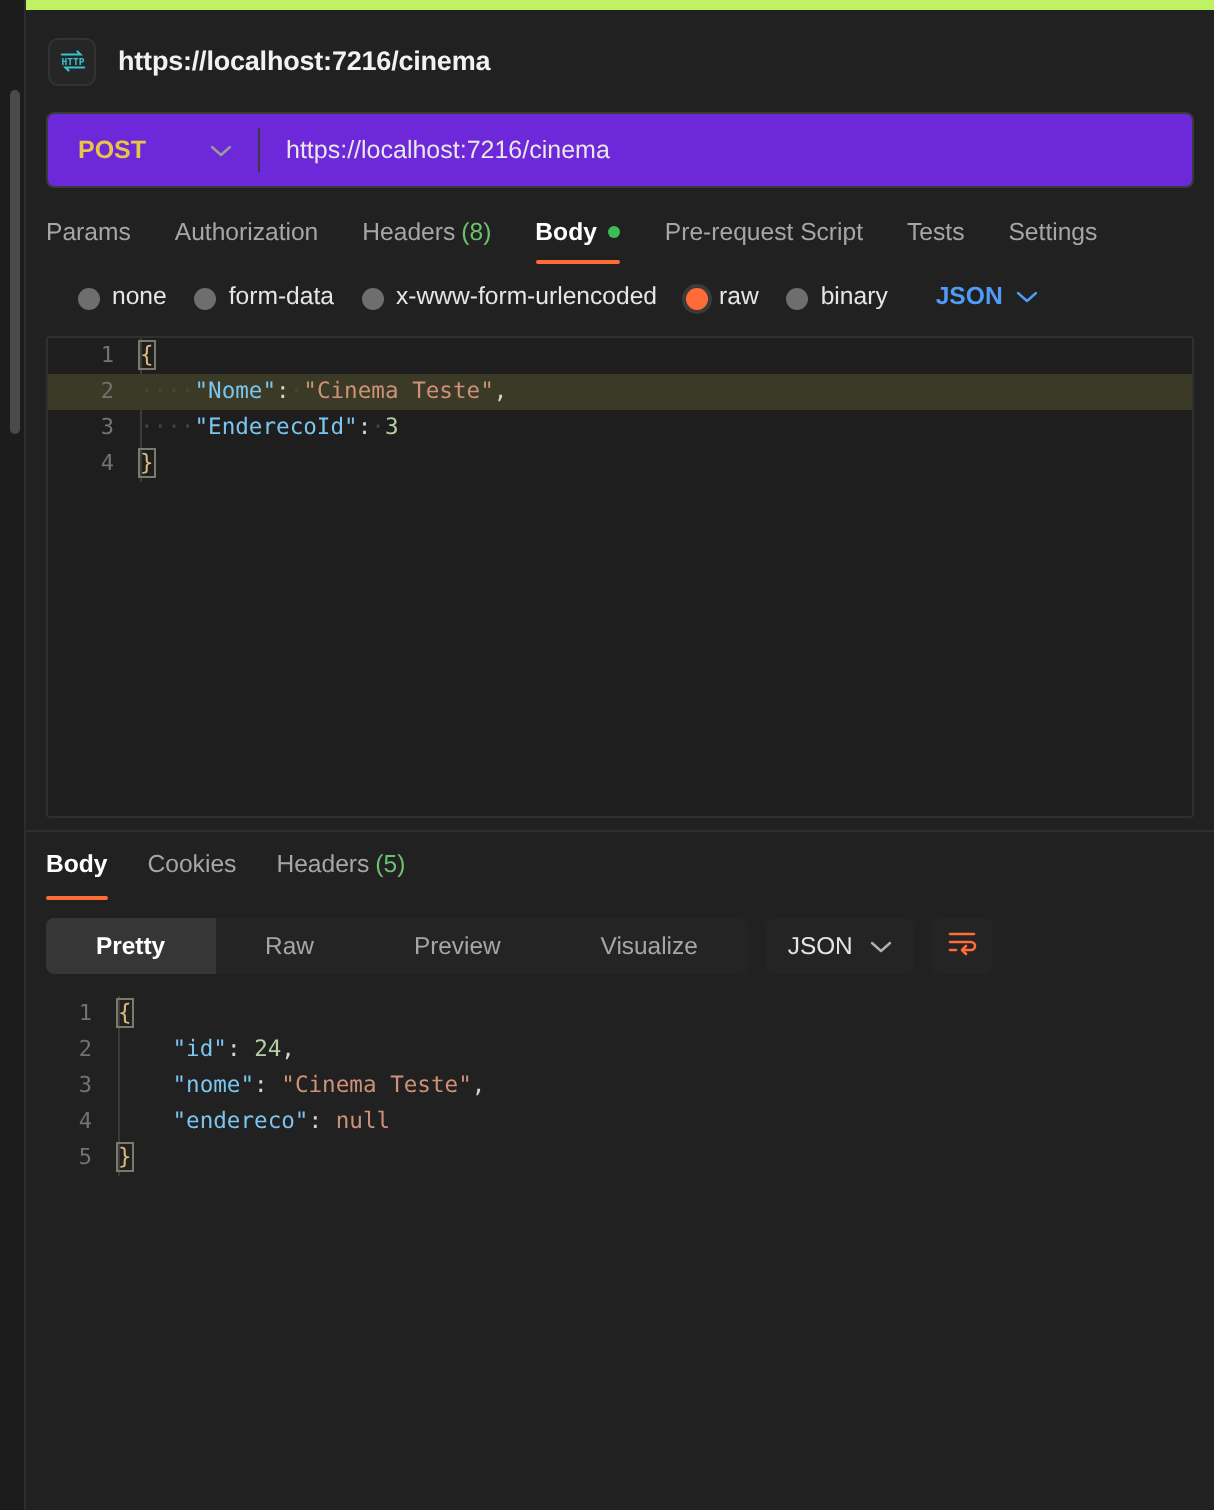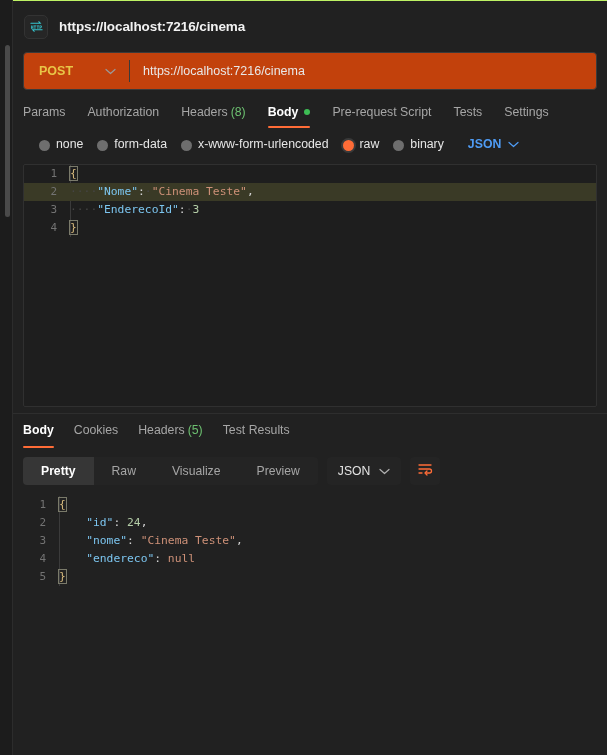--- a/index.html
+++ b/index.html
@@ -39,21 +39,21 @@
     border-radius: 3px;
   }
 
   
   .main {
     flex: 1 1 auto;
     height: 100%;
     display: flex;
     flex-direction: column;
     position: relative;
-    border-top: 1px solid #bef264;
+    border-top: 5px solid #bef264;
   }
 
   
   .req-header {
     height: 51px;
     display: flex;
     align-items: center;
     padding-left: 11px;
     flex: 0 0 51px;
   }
@@ -75,21 +75,21 @@
     font-weight: bold;
     letter-spacing: -0.1px;
   }
 
   
   .url-bar-wrap { padding: 0 10px; flex: 0 0 44px; }
   .url-bar {
     height: 38px;
     border: 1px solid #3a3a3a;
     border-radius: 4px;
-    background: #c2410c;
+    background: #6d28d9;
     display: flex;
     align-items: center;
     overflow: hidden;
   }
   .method {
     width: 105px;
     height: 100%;
     display: flex;
     align-items: center;
     padding-left: 15px;
@@ -286,21 +286,21 @@
     gap: 9px;
   }
   .segmented {
     display: flex;
     background: #242424;
     border-radius: 4px;
     overflow: hidden;
     height: 28px;
   }
   .seg-item {
-    padding: 0 18px;
+    padding: 0 25px;
     height: 100%;
     display: flex;
     align-items: center;
     color: #a6a6a6;
     font-size: 12.2px;
     white-space: nowrap;
   }
   .seg-item.active {
     background: #363636;
     color: #fff;
@@ -458,38 +458,35 @@
       <div class="res-tab active">
         <span>Body</span>
       </div>
       <div class="res-tab">
         <span>Cookies</span>
       </div>
       <div class="res-tab">
         <span>Headers</span>
         <span class="count-badge">(5)</span>
       </div>
-      <div class="res-tab">
-        <span>Test Results</span>
-      </div>
     </div>
 
     <div class="res-toolbar">
       <div class="segmented">
         <div class="seg-item active">
           <span>Pretty</span>
         </div>
         <div class="seg-item">
           <span>Raw</span>
         </div>
         <div class="seg-item">
+          <span>Preview</span>
+        </div>
+        <div class="seg-item">
           <span>Visualize</span>
-        </div>
-        <div class="seg-item">
-          <span>Preview</span>
         </div>
       </div>
       <div class="res-json-select">
         <span>JSON</span>
         <span>
           <svg width="11" height="7" viewBox="0 0 11 7">
               <path d="M1 1.5 L5.5 5.5 L10 1.5" fill="none" stroke="#b0b0b0" stroke-width="1.2" stroke-linecap="round" stroke-linejoin="round"></path>
             </svg>
         </span>
       </div>

